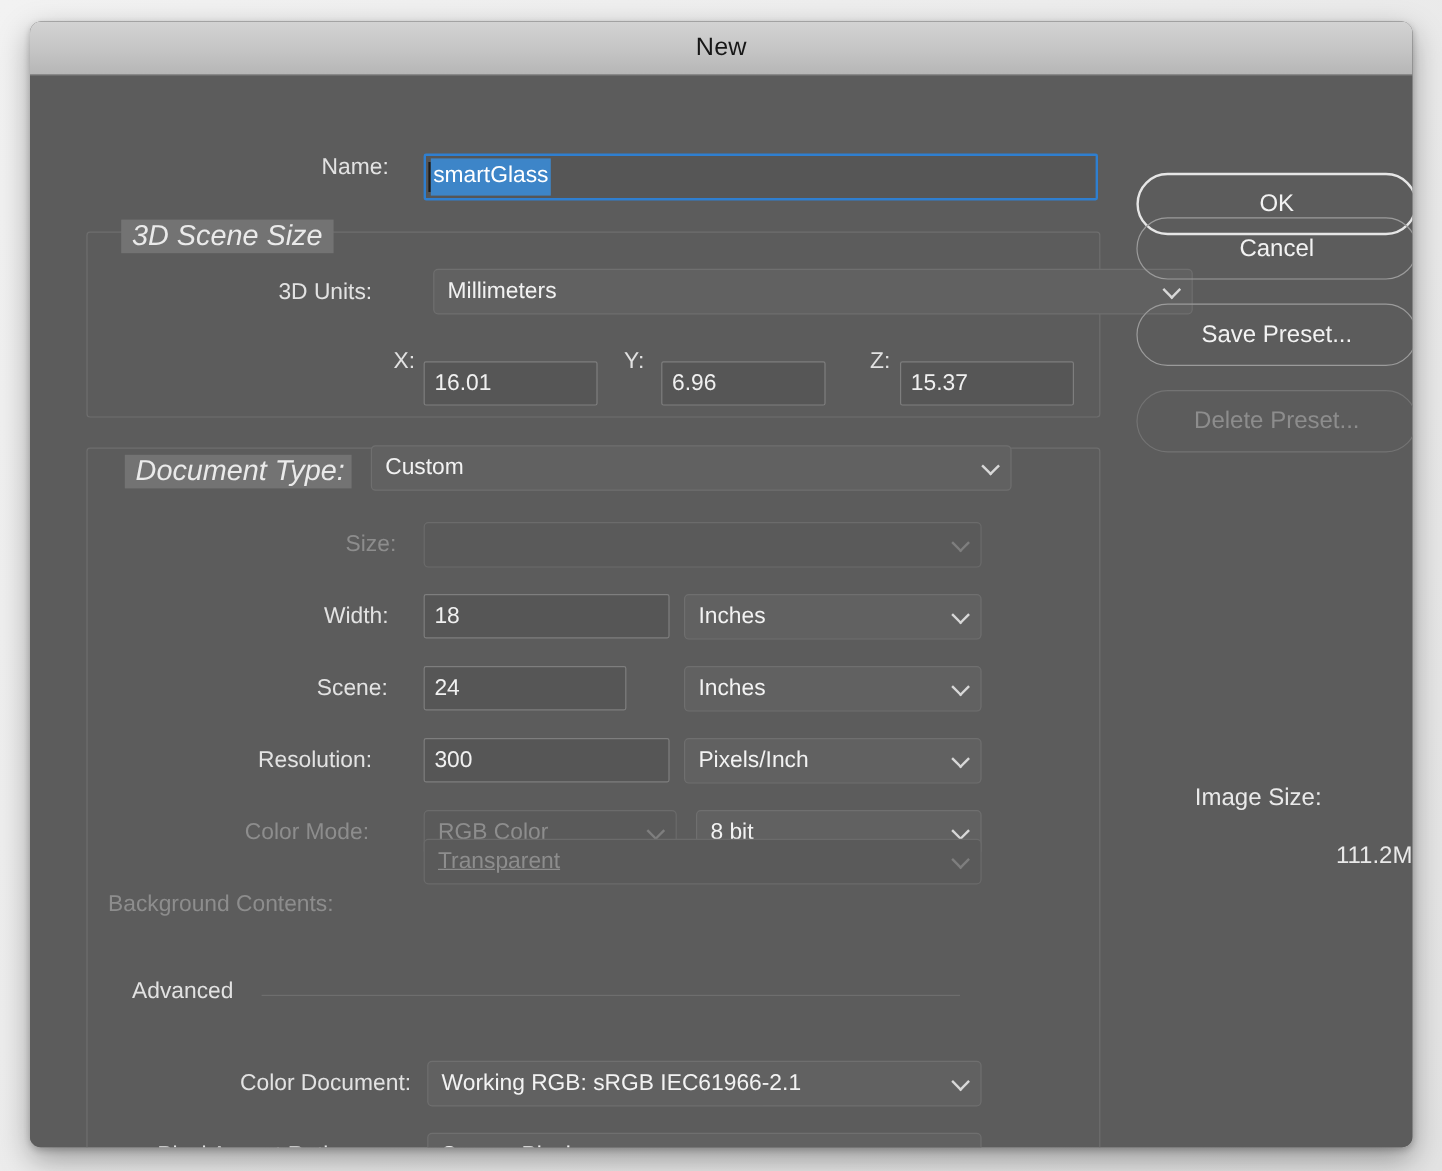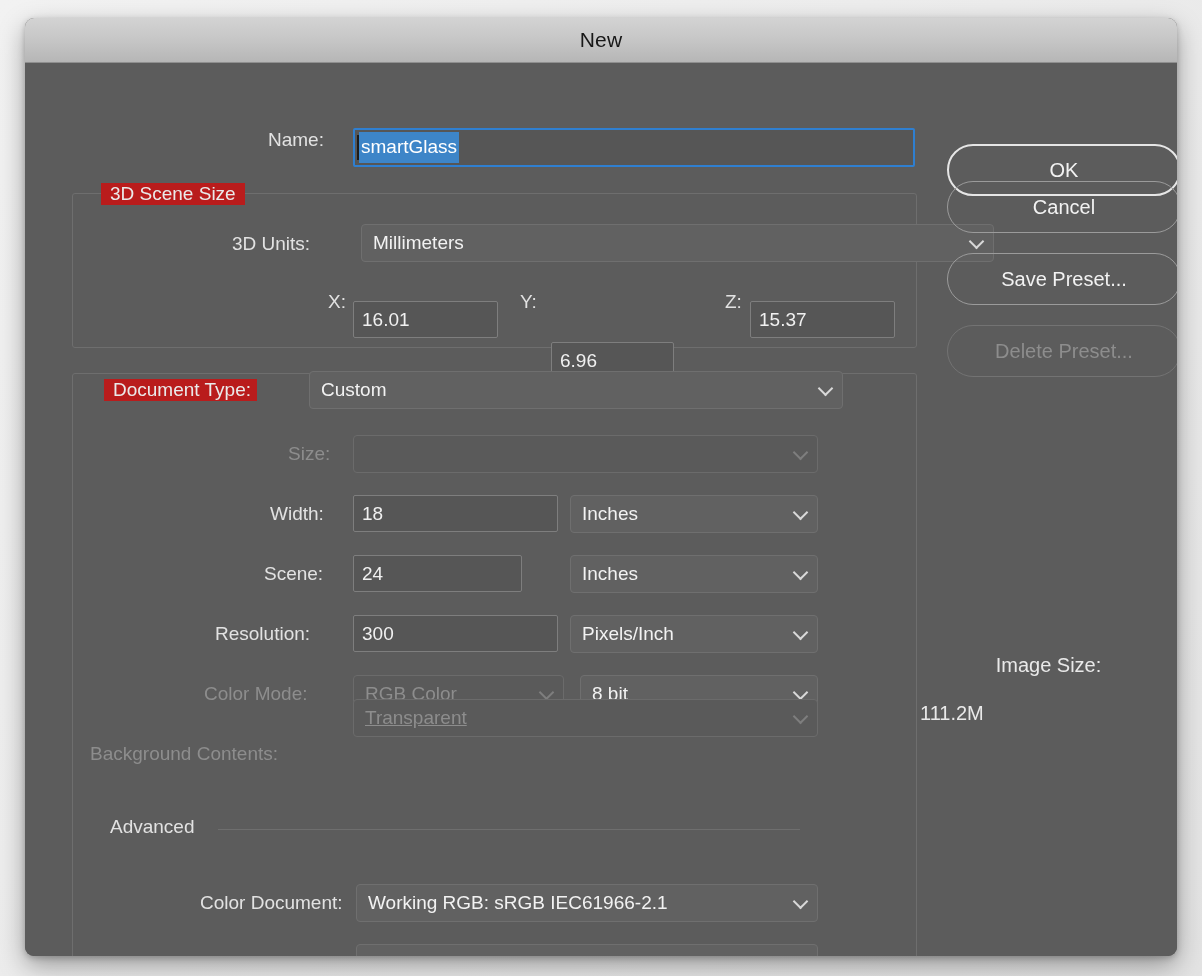--- a/index.html
+++ b/index.html
@@ -144,25 +144,26 @@
 
   
   .group {
     position: absolute;
     border: 1px solid #6e6e6e;
     border-radius: 3px;
     box-sizing: border-box;
   }
   .group-legend {
     position: absolute;
-    background: #b91c1c;
+    background: #737373;
     padding: 0 9px;
-    font-size: 19px;
+    font-size: 24px;
     color: #eaeaea;
     white-space: nowrap;
+    font-style: italic;
   }
 
   
   #advanced-legend {
     position: absolute;
     left: 85px;
     top: 753px;
     font-size: 19px;
     color: #e2e2e2;
   }
@@ -208,21 +209,21 @@
     left: 0; right: 0;
     top: 591px;
     text-align: center;
     font-size: 20px;
     color: #e9e9e9;
   }
   #image-size-value {
     position: absolute;
     left: 0; right: 0;
     top: 639px;
-    text-align: left;
+    text-align: right;
     font-size: 20px;
     color: #e9e9e9;
   }
 </style>
 </head>
 <body>
 
 <div id="dialog">
 
   <div id="titlebar">
@@ -253,21 +254,21 @@
       </div>
 
       <div class="row" style="left:303px; top:228px;">
         <span class="lbl">X:</span>
       </div>
       <div class="tf" style="position:absolute; left:328px; top:238px; width:145px;"><span>16.01</span></div>
 
       <div class="row" style="left:495px; top:228px;">
         <span class="lbl">Y:</span>
       </div>
-      <div class="tf" style="position:absolute; left:526px; top:238px; width:123px;margin-top:41px;"><span>6.96</span></div>
+      <div class="tf" style="position:absolute; left:526px; top:238px; width:137px;"><span>6.96</span></div>
 
       <div class="row" style="left:700px; top:228px;">
         <span class="lbl">Z:</span>
       </div>
       <div class="tf" style="position:absolute; left:725px; top:238px; width:145px;"><span>15.37</span></div>
 
       <div class="group" style="left:47px; top:310px; width:845px; height:623px;"></div>
 
       <div class="group-legend" style="left:79px; top:316px; padding:0 6px 0 9px;">Document Type:</div>
       <div class="dd" style="position:absolute; left:284px; top:308px; width:534px;">

